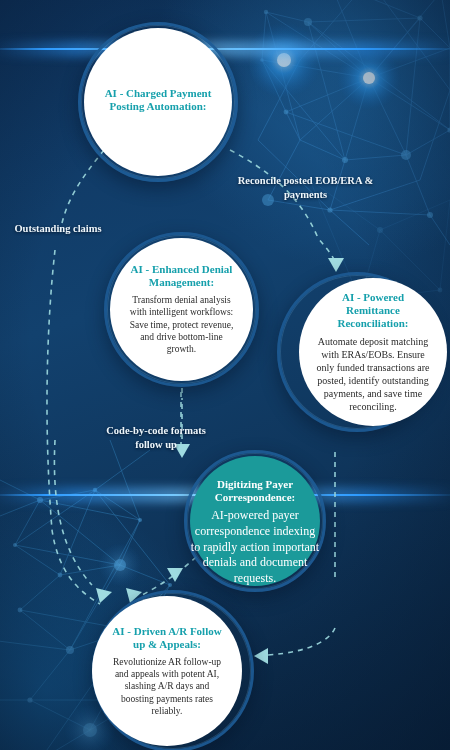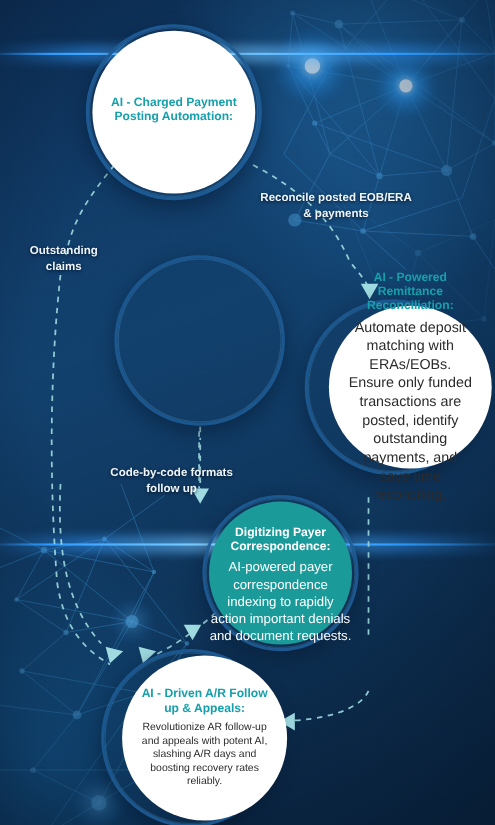--- a/index.html
+++ b/index.html
@@ -5,21 +5,21 @@
   html, body {
     margin: 0;
     padding: 0;
     background: #0b1e38;
   }
   #infographic {
     position: relative;
     width: 450px;
     height: 750px;
     overflow: hidden;
-    font-family: Liberation Sans, sans-serif;
+    font-family: Liberation Serif, serif;
     background: #123a63;
   }
 
   
   .bg-base {
     position: absolute;
     inset: 0;
     background:
       radial-gradient(ellipse 70% 45% at 78% 8%, #1d5f96 0%, rgba(19,70,118,0) 62%),
       radial-gradient(ellipse 60% 40% at 10% 92%, #14568c 0%, rgba(16,64,104,0) 65%),
@@ -278,48 +278,54 @@
               box-shadow: inset 0 0 0 1px rgba(120,185,230,0.25), 0 6px 18px rgba(4,18,38,0.45);"></div>
   <div class="node node-white" style="left:84px; top:28px; width:148px; height:148px;">
     <div class="node-inner">
       <div class="node-title" style="font-size:11px;">AI - Charged Payment Posting Automation:</div>
     </div>
   </div>
 
   <div class="ring" style="left:104px; top:232px; width:155px; height:155px;
               border:3px solid rgba(28,88,145,0.95);
               box-shadow: inset 0 0 0 1px rgba(120,185,230,0.22), 0 6px 18px rgba(4,18,38,0.45);"></div>
+  <div class="node node-white" style="left:110px; top:238px; width:143px; height:143px;">
+    <div class="node-inner">
+      <div class="node-title" style="font-size:11px;">AI - Enhanced Denial Management:</div>
+      <div class="node-body" style="font-size:9.5px;">Transform denial analysis with intelligent workflows: Save time, protect revenue, and drive bottom-line growth.</div>
+    </div>
+  </div>
 
   <div class="ring" style="left:277px; top:272px; width:160px; height:160px;
               border:3px solid rgba(28,88,145,0.95);
               box-shadow: inset 0 0 0 1px rgba(120,185,230,0.22), 0 6px 18px rgba(4,18,38,0.45);"></div>
   <div class="node node-white" style="left:299px; top:278px; width:148px; height:148px;">
     <div class="node-inner">
       <div class="node-title" style="font-size:11px;">AI - Powered Remittance Reconciliation:</div>
-      <div class="node-body" style="font-size:13px;">Automate deposit matching with ERAs/EOBs. Ensure only funded transactions are posted, identify outstanding payments, and save time reconciling.</div>
+      <div class="node-body" style="font-size:10px;">Automate deposit matching with ERAs/EOBs. Ensure only funded transactions are posted, identify outstanding payments, and save time reconciling.</div>
     </div>
   </div>
 
   <div class="ring" style="left:184px; top:450px; width:142px; height:142px;
               border:3px solid rgba(30,92,150,0.9);
               box-shadow: inset 0 0 0 1px rgba(120,185,230,0.2), 0 6px 18px rgba(4,18,38,0.45);"></div>
   <div class="node node-teal" style="left:190px; top:456px; width:130px; height:130px;">
     <div class="node-inner" style="padding:0 0;margin-top:22px;">
       <div class="node-title" style="font-size:11px;">Digitizing Payer Correspondence:</div>
       <div class="node-body" style="font-size:12px;">AI-powered payer correspondence indexing to rapidly action important denials and document requests.</div>
     </div>
   </div>
 
   <div class="ring" style="left:92px; top:590px; width:162px; height:162px;
               border:3px solid rgba(28,88,145,0.95);
               box-shadow: inset 0 0 0 1px rgba(120,185,230,0.22), 0 6px 18px rgba(4,18,38,0.45);"></div>
-  <div class="node node-white" style="left:111px; top:596px; width:150px; height:150px;">
+  <div class="node node-white" style="left:92px; top:596px; width:150px; height:150px;">
     <div class="node-inner">
       <div class="node-title" style="font-size:11px;">AI - Driven A/R Follow up &amp; Appeals:</div>
-      <div class="node-body" style="font-size:9.5px;">Revolutionize AR follow-up and appeals with potent AI, slashing A/R days and boosting recovery rates reliably.</div>
+      <div class="node-body" style="font-size:9.5px;">Revolutionize AR follow-up and appeals with potent AI, slashing A/R days and boosting payments rates reliably.</div>
     </div>
   </div>
 
   <div class="conn-label" style="left:10px; top:222px; width:96px;">Outstanding claims</div>
 
   <div class="conn-label" style="left:233px; top:174px; width:145px;">Reconcile posted EOB/ERA &amp; payments</div>
 
   <div class="conn-label" style="left:98px; top:424px; width:116px;">Code-by-code formats follow up</div>
 
 

